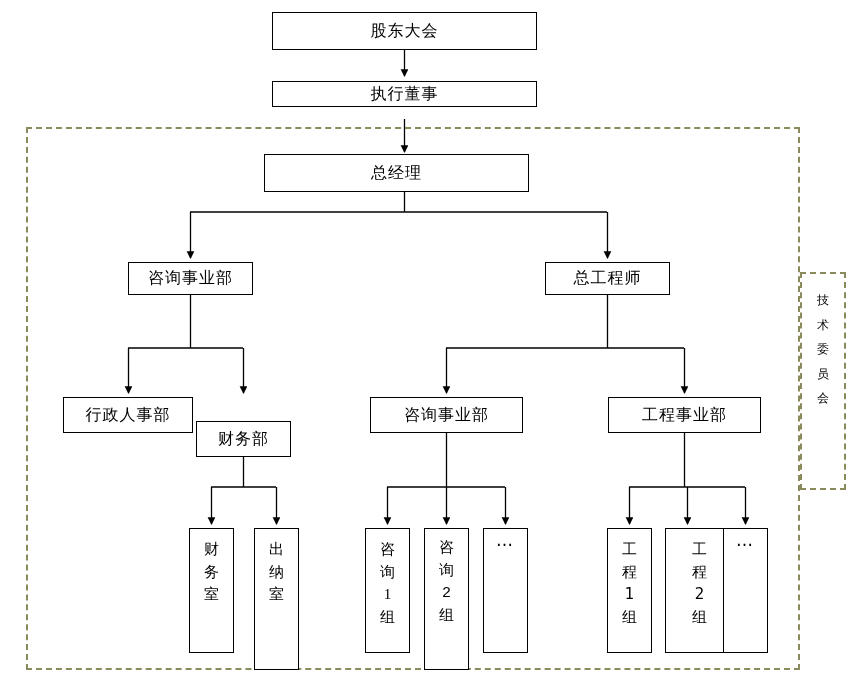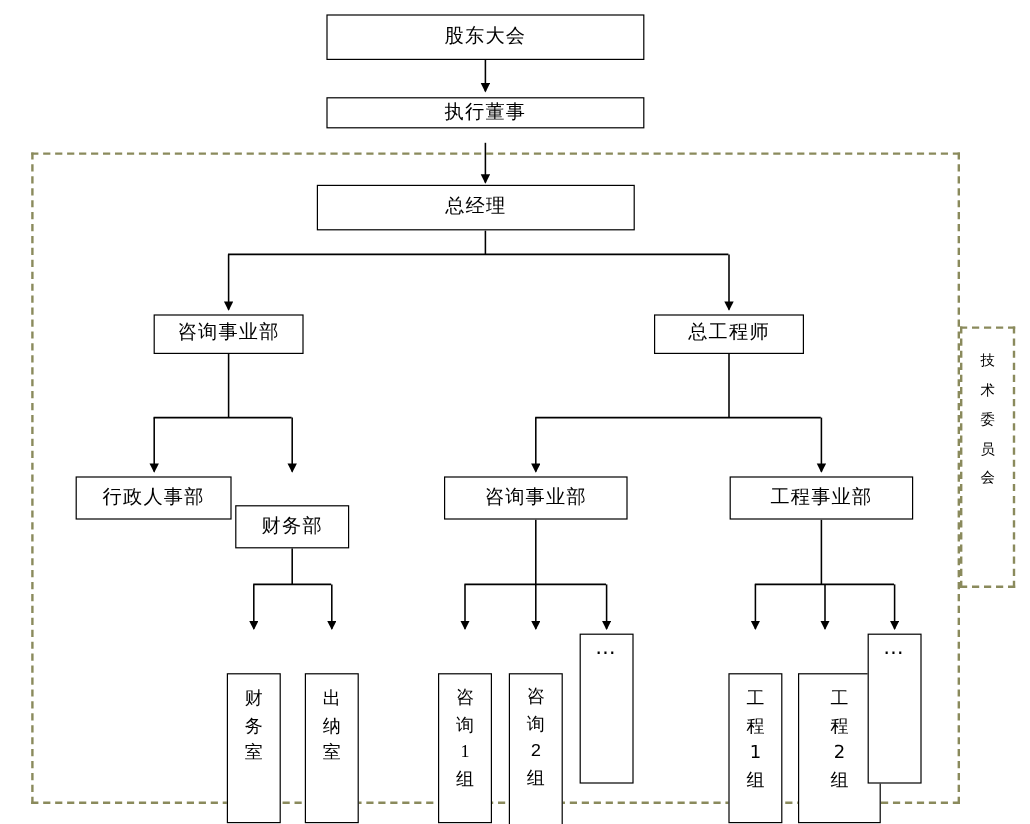--- a/index.html
+++ b/index.html
@@ -45,21 +45,20 @@
     padding: 0 6px;
     font-family: Liberation Serif, serif;
   }
   
   .node.v {
     align-items: flex-start;
     justify-content: center;
     padding-top: 9px;
     font-size: 15px;
     letter-spacing: 0;
-    margin-top: 33px;
   }
   .node.v .vtxt {
     display: block;
     width: 1em;
     word-break: break-all;
     line-height: 1.5;
     text-align: center;
   }
   .node.dots {
     align-items: flex-start;
@@ -160,21 +159,21 @@
   <div class="node h" style="left:545px; top:262px; width:125px; height:33px;">总工程师</div>
 
   <div class="node h" style="left:63px; top:397px; width:130px; height:36px;">行政人事部</div>
   <div class="node h" style="left:196px; top:397px; width:95px; height:36px;margin-top:24px;">财务部</div>
   <div class="node h" style="left:370px; top:397px; width:153px; height:36px;">咨询事业部</div>
   <div class="node h" style="left:608px; top:397px; width:153px; height:36px;">工程事业部</div>
 
   <div class="node v" style="left:189px; top:528px; width:45px; height:125px;">
     <span class="vtxt">财务室</span>
   </div>
-  <div class="node v" style="left:254px; top:528px; width:45px; height:125px;">
+  <div class="node v" style="left:254px; top:528px; width:45px; height:142px;">
     <span class="vtxt">出纳室</span>
   </div>
 
   <div class="node v" style="left:365px; top:528px; width:45px; height:125px;font-family:Liberation Serif, serif;">
     <span class="vtxt">咨询1组</span>
   </div>
   <div class="node v" style="left:424px; top:528px; width:45px; height:142px;font-family:Liberation Mono, monospace;">
     <span class="vtxt">咨询2组</span>
   </div>
   <div class="node dots" style="left:483px; top:528px; width:45px; height:125px;">…</div>

